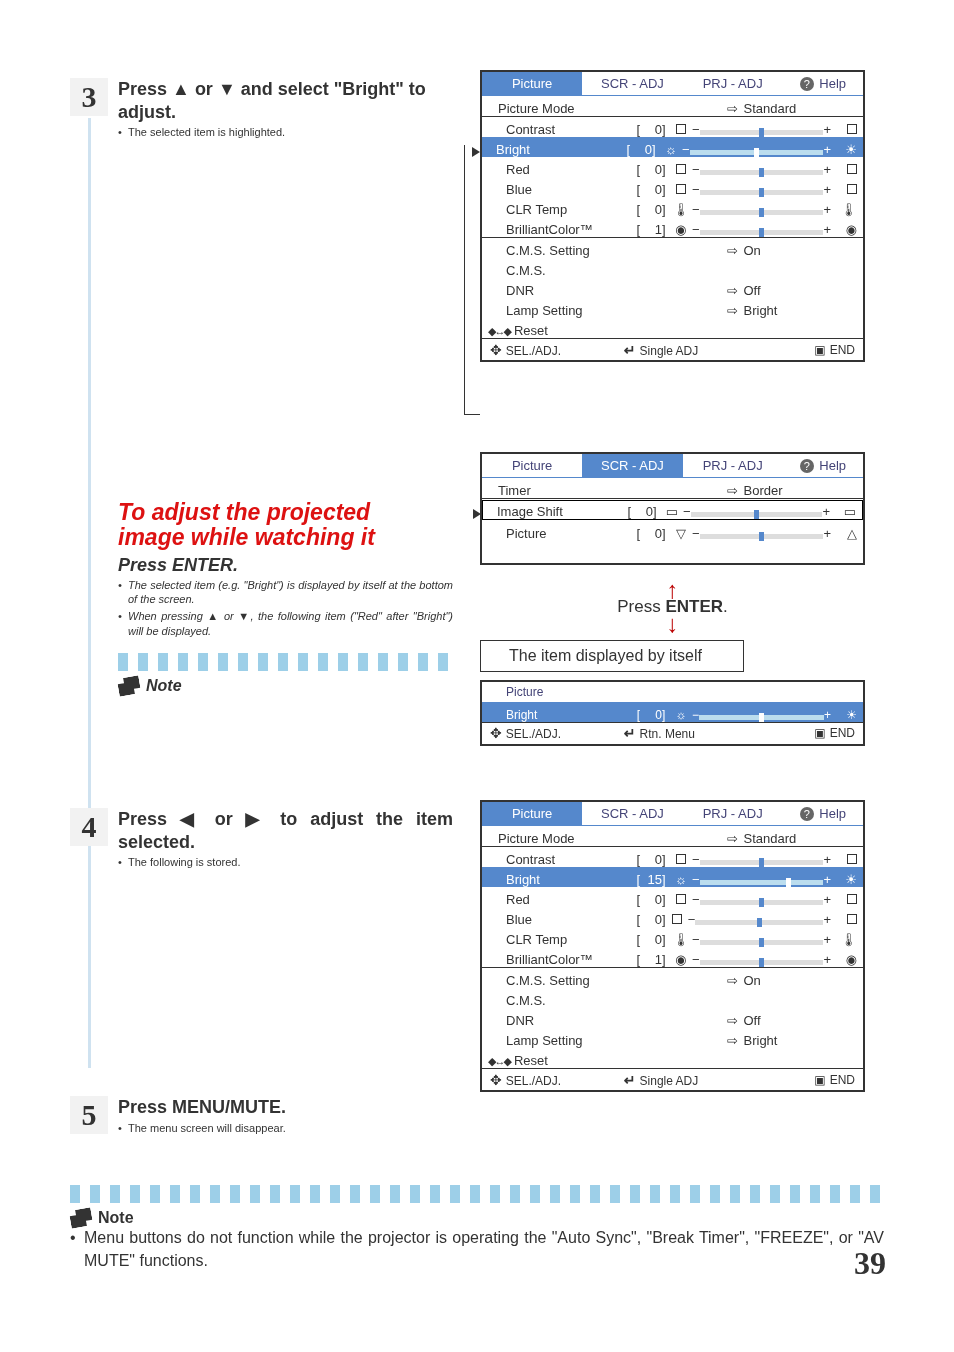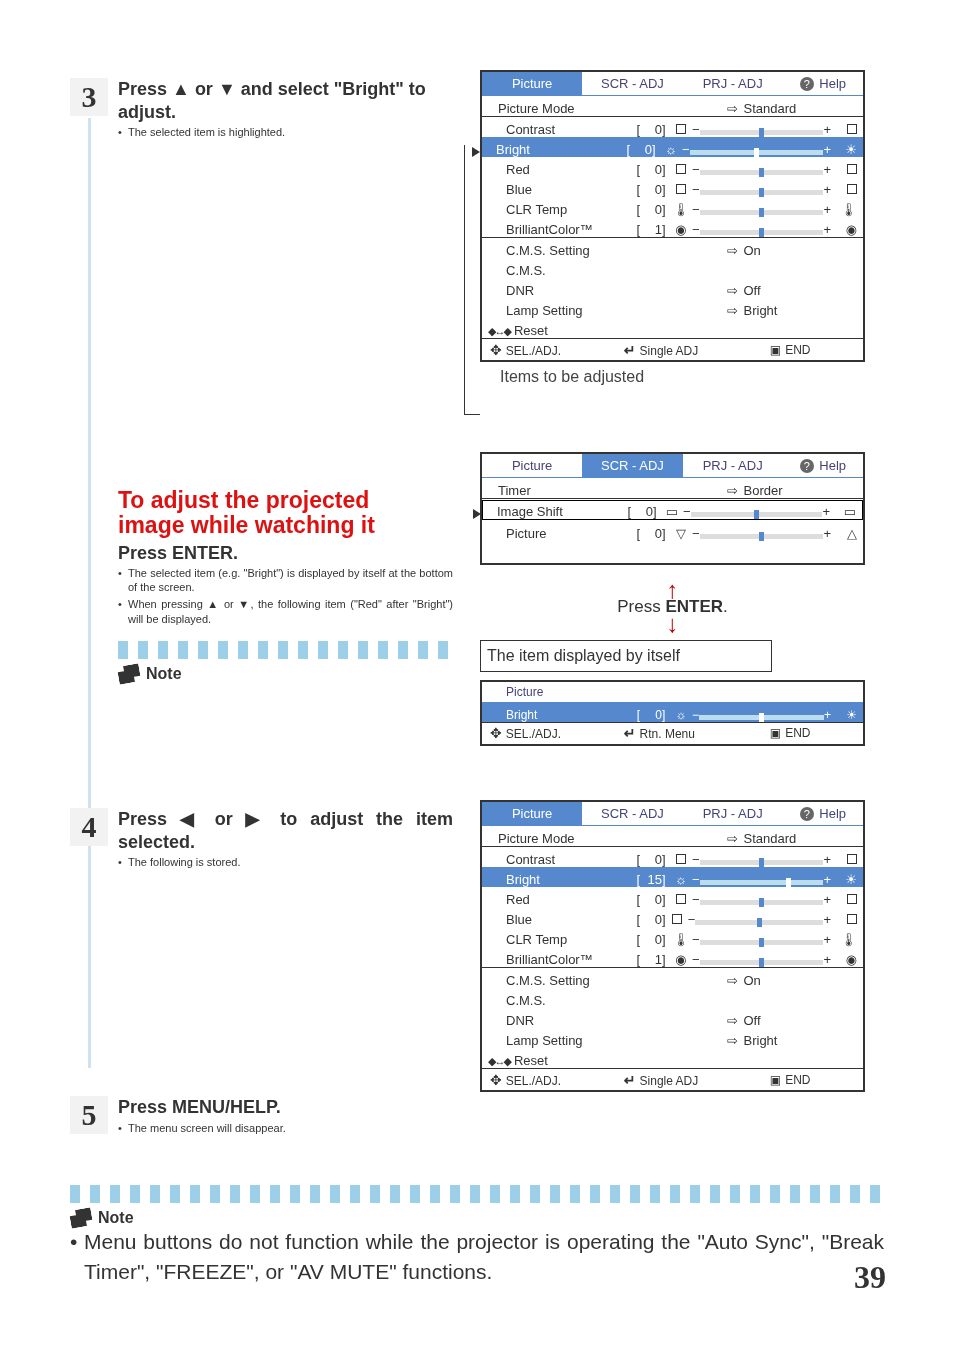--- a/index.html
+++ b/index.html
@@ -44,33 +44,33 @@
   .osd-cell-arrow { width:22px; text-align:center; }
   .osd-cell-txt { flex:1; }
   .osd .pmoderow .osd-cell-label{padding-left:10px}
   .osd .reset-row { padding-left: 6px; }
   .reset-arrows::before { content:"◆↔◆"; font-size:11px; letter-spacing:-2px; margin-right:4px;}
   .osd-divider { border-top:1px solid #333; height:0; margin:0; }
   .osd-footer { display:flex; height:22px; align-items:center; padding:0 8px; border-top:1px solid #333; font-size:12px;}
   .osd-footer .f1::before{content:"✥";margin-right:4px;font-size:14px;}
   .osd-footer .f2::before{content:"↵";margin-right:4px;font-size:14px;font-weight:bold;}
   .osd-footer .f3::before{content:"▣";margin-right:4px;}
-  .osd-footer .f1{flex:1.1;} .osd-footer .f2{flex:1.2;} .osd-footer .f3{flex:0.7; text-align:left;}
+  .osd-footer .f1{flex:1.1;} .osd-footer .f2{flex:1.2;} .osd-footer .f3{flex:0.7; text-align:right;}
   .tiny-square{display:inline-block;width:10px;height:10px;border:1px solid currentColor;}
   .caption { font-size:16px; color:#444; margin: 6px 0 0 26px; }
   .connector { position:absolute; border-left:1.5px solid #333; border-bottom:1.5px solid #333; }
   .press-enter-box { text-align:center; margin: 18px auto 8px; font-size:17px;}
   .press-enter-box .arr-up, .press-enter-box .arr-dn { color:#b00; font-size:24px; line-height:0.6; display:block;}
-  .item-box { border:1.5px solid #333; padding:6px 6px; font-size:16px; width:292px; margin-bottom:8px;}
+  .item-box { border:1.5px solid #333; padding:6px 28px; font-size:16px; width:264px; margin-bottom:8px;}
   .mini-osd { border:2px solid #333; width:385px; font-size:12px; }
   .mini-osd .hdr { background:#fff; color:#447; height:20px; line-height:20px; padding-left:24px; }
   .mini-osd .line2 { background:#58c; color:#fff; }
   .clearfix::after{content:"";display:table;clear:both;}
   .note-bottom { margin-top: 12px; }
-  .note-bottom .txt { font-size:21px; line-height:1.4; padding-left:14px; position:relative; text-align:justify;}
+  .note-bottom .txt { font-size:16px; line-height:1.4; padding-left:14px; position:relative; text-align:justify;}
   .note-bottom .txt::before{content:"•";position:absolute;left:0;}
   .dash-wide { height:18px; background: repeating-linear-gradient(90deg,#9dcfe8 0 10px,#fff 10px 20px); margin-bottom:6px;}
   .pagenum { position:absolute; right:68px; bottom:30px; font-family:Georgia,serif; font-weight:bold; font-size:32px;}
 </style>
 </head>
 <body>
 
 <div class="page">
 
   <div class="step-box clearfix" style="min-height: 380px;">
@@ -210,27 +210,26 @@
             <span class="reset-arrows"></span>
             <span>Reset</span>
           </div>
         <div class="osd-footer">
           <div class="f1">SEL./ADJ.</div>
           <div class="f2">Single ADJ</div>
           <div class="f3">END</div>
         </div>
       </div>
       <div class="connector" style="left:-16px; top:75px; width:16px; height:270px;"></div>
-      <div class="caption" style="margin-left:20px">Items to be adjusted</div>
     </div>
   </div>
 
   <div class="step-box clearfix" style="min-height: 340px; margin-top: -10px;">
     <div class="step-body">
-      <div class="left-col" style="margin-top:28px;">
+      <div class="left-col" style="margin-top:40px;font-style:italic;">
         <div class="section-title"><span>To adjust the projected</span><br><span>image while watching it</span></div>
         <div class="sub-press"><span>Press </span><span>ENTER</span><span>.</span></div>
         <div class="bullet" style="text-align:justify">The selected item (e.g. "Bright") is dis­played by itself at the bottom of the screen.</div>
         <div class="bullet" style="text-align:justify"><span>When pressing </span><span class="arrow">▲</span><span> or </span><span class="arrow">▼</span><span>, the following item ("Red" after "Bright") will be displayed.</span></div>
         <div class="hk-divider"></div>
         <div class="note-head">
             <span>Note</span>
           </div>
       </div>
     </div>
@@ -454,21 +453,21 @@
         </div>
       </div>
     </div>
   </div>
 
   <div class="step-box clearfix" style="margin-top:-16px;">
     <div class="step-num">5</div>
     <div class="step-body">
       <div class="left-col">
         <div class="instr">
-          <span>Press </span><span>MENU/HELP</span><span>.</span>
+          <span>Press </span><span>MENU/MUTE</span><span>.</span>
         </div>
         <div class="bullet">The menu screen will disappear.</div>
       </div>
     </div>
   </div>
 
   <div class="note-bottom" style="margin-top:50px;">
     <div class="dash-wide"></div>
     <div class="note-head">
         <span>Note</span>

